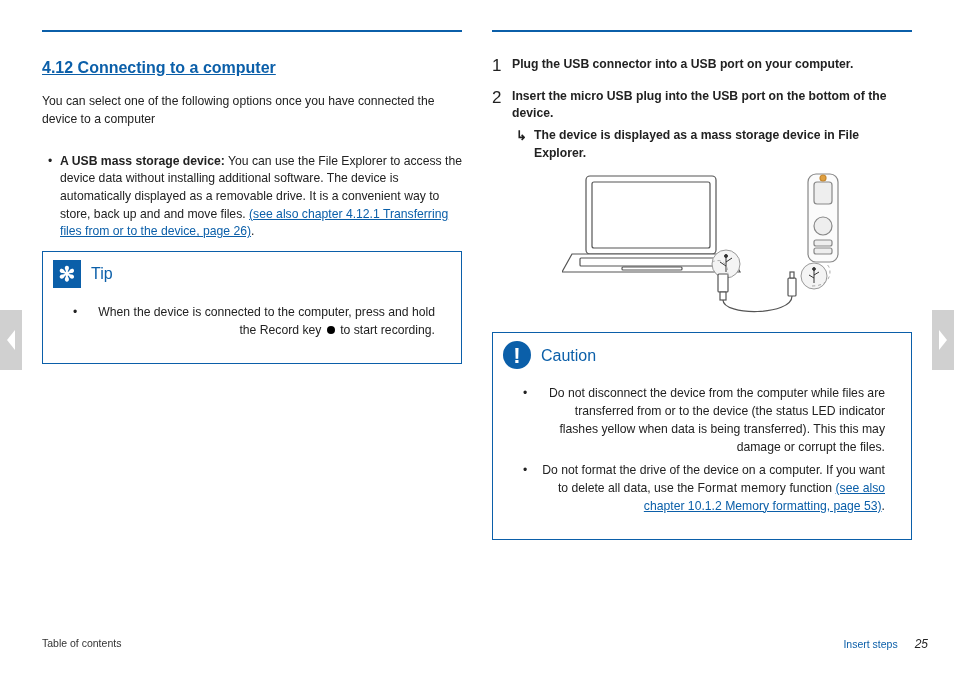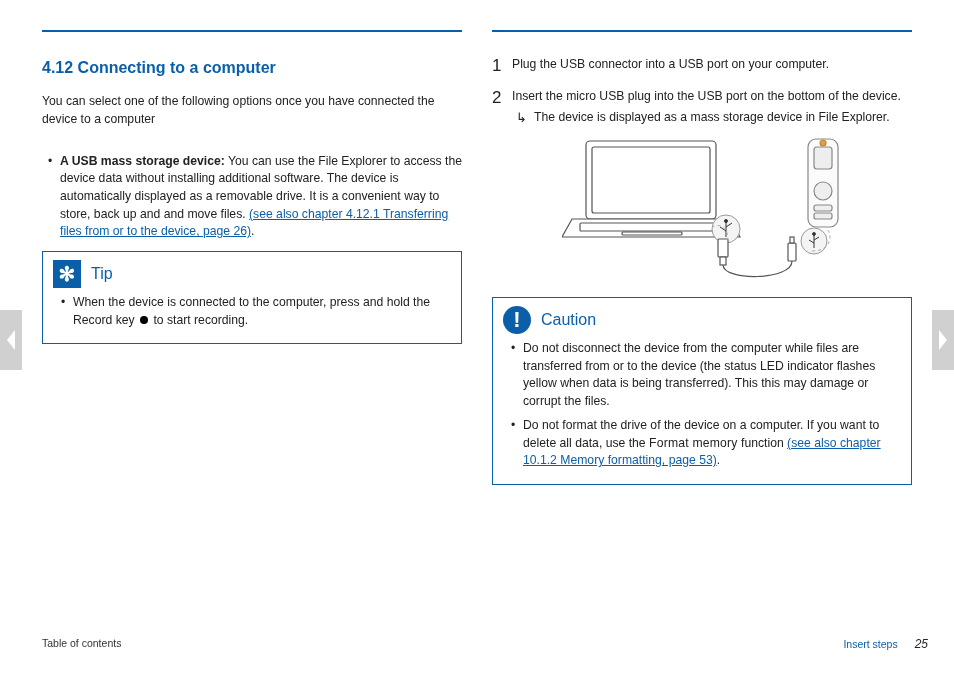--- a/index.html
+++ b/index.html
@@ -25,20 +25,21 @@
   }
   .rule {
     border-top: 2px solid #0b5fa9;
     margin-bottom: 24px;
   }
   h2.section {
     color: #0b5fa9;
     font-size: 16px;
     font-weight: 700;
     margin: 0 0 14px 0;
+    text-decoration: underline;
   }
   p { margin: 0 0 24px 0; }
   ul.bullets {
     list-style: none;
     padding: 0;
     margin: 0 0 2px 0;
   }
   ul.bullets > li {
     position: relative;
     padding-left: 18px;
@@ -73,36 +74,37 @@
     display: flex;
     align-items: center;
     justify-content: center;
     font-size: 20px;
     font-weight: 700;
   }
   .callout-title {
     color: #0b5fa9;
     font-size: 16px;
   }
-  .callout ul { margin: 4px; padding-left: 0; list-style: none; }
+  .callout ul { margin: 16px; padding-left: 0; list-style: none; text-align: right; }
   .callout ul li {
     position: relative;
     padding-left: 16px;
     margin-bottom: 6px;
   }
   .callout ul li::before {
     content: "•";
     position: absolute;
     left: 4px;
   }
   ol.steps {
     list-style: none;
     padding: 0;
     margin: 0 0 10px 0;
     counter-reset: step;
+    font-weight: bold;
   }
   ol.steps > li {
     position: relative;
     padding-left: 20px;
     margin-bottom: 14px;
     counter-increment: step;
   }
   ol.steps > li::before {
     content: counter(step);
     position: absolute;

